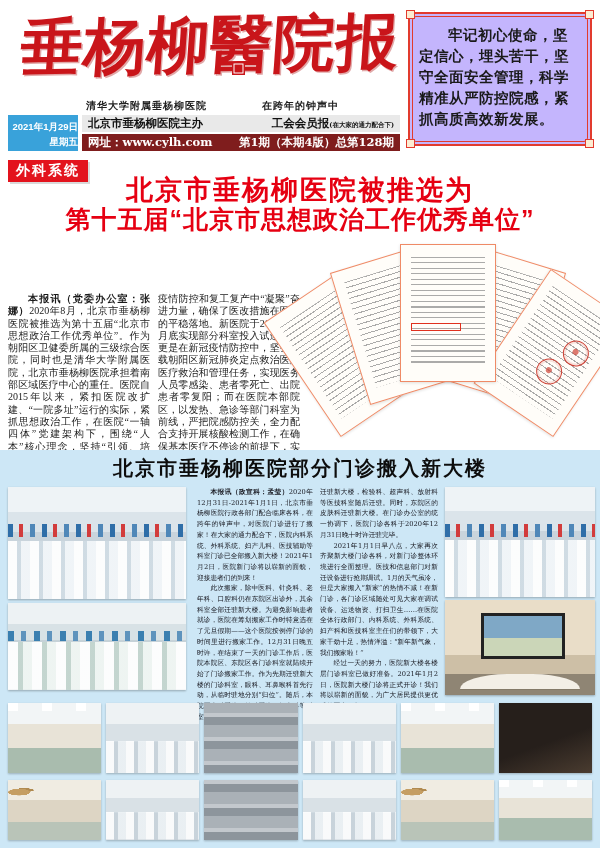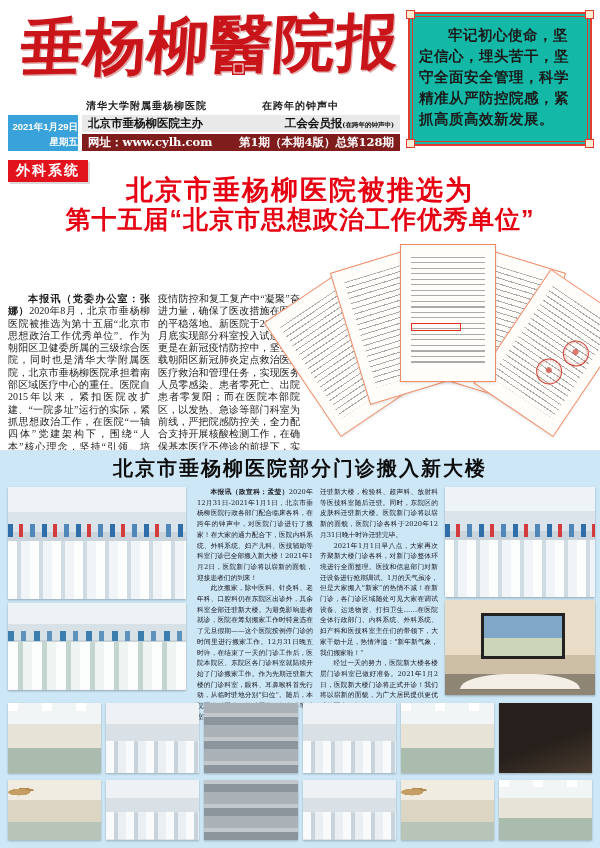--- a/index.html
+++ b/index.html
@@ -19,21 +19,21 @@
 
   .date-box{left:8px;top:115px;width:70px;height:36px;background:#39a2da;color:#fff;
     text-align:right;font-weight:bold;font-size:9.5px;line-height:15px;padding-top:4px;box-sizing:border-box;}
   .bar{left:82px;width:318px;height:17px;display:flex;justify-content:space-between;align-items:center;
     padding:0 6px;box-sizing:border-box;}
   .bar1{top:115px;background:#e9e9e9;color:#111;font-family:"DejaVu Serif",serif;font-weight:bold;font-size:11.5px;}
   .bar1 .union-note{font-size:6.5px;font-weight:bold;letter-spacing:0;}
   .bar2{top:134px;background:#7f1d1d;color:#fff;font-weight:bold;font-size:11.5px;font-family:"DejaVu Serif",serif;}
 
   
-  .quote-box{right:8px;top:12px;width:184px;height:134px;background:#14b8a6;
+  .quote-box{right:8px;top:12px;width:184px;height:134px;background:#c4b5fd;
     border:2px solid #e23b2e;border-radius:7px;box-sizing:border-box;padding:11px 9px 0 9px;}
   .quote-box::before{content:"";position:absolute;inset:2px;border:1px solid #e23b2e;border-radius:4px;pointer-events:none;}
   .quote-box .qtext{font-weight:bold;font-size:14.5px;line-height:21px;color:#1a1a1a;
     text-indent:2em;font-family:"Liberation Sans",sans-serif;letter-spacing:.5px;}
   .qb-c{position:absolute;width:7px;height:7px;border:1.5px solid #e23b2e;background:#fcecd2;}
   .qb-tl{left:-4px;top:-4px;} .qb-tr{right:-4px;top:-4px;} .qb-bl{left:-4px;bottom:-4px;} .qb-br{right:-4px;bottom:-4px;}
 
   
   .tag{left:8px;top:160px;background:#e3131d;color:#fff;font-weight:bold;font-size:14px;
     padding:2px 8px;letter-spacing:2px;box-shadow:2px 2px 0 rgba(0,0,0,.15);}
@@ -139,21 +139,21 @@
 <div class="abs affil affil-r">在跨年的钟声中</div>
 
 <div class="abs date-box">
   <div>2021年1月29日</div>
   <div>星期五</div>
 </div>
 
 <div class="abs bar bar1">
   <span>北京市垂杨柳医院主办</span>
   <span>
-    <span>工会会员报</span><span class="union-note">(在跨年的钟声中)</span>
+    <span>工会会员报</span><span class="union-note">(在大家的通力配合下)</span>
   </span>
 </div>
 <div class="abs bar bar2">
   <span>网址：www.cylh.com</span>
   <span>第1期（本期4版）总第128期</span>
 </div>
 
 <div class="abs tag">外科系统</div>
 <div class="abs h1l1">北京市垂杨柳医院被推选为</div>
 <div class="abs h1l2">第十五届“北京市思想政治工作优秀单位”</div>
@@ -195,21 +195,21 @@
   <div class="photo ph-lobby pR2">
     <div class="screen"></div>
     <div class="desk"></div>
   </div>
 
   <div class="a2col a2c1">
     <p><b>本报讯（政宣科：孟莹）</b><span>2020年12月31日-2021年1月1日，北京市垂杨柳医院行政各部门配合临床各科，在跨年的钟声中，对医院门诊进行了搬家！在大家的通力配合下，医院内科系统、外科系统、妇产儿科、医技辅助等科室门诊已全部搬入新大楼！2021年1月2日，医院新门诊将以崭新的面貌，迎接患者们的到来！</span></p>
     <p>此次搬家，除中医科、针灸科、老年科、口腔科仍在东院区出诊外，其余科室全部迁驻新大楼。为避免影响患者就诊，医院在筹划搬家工作时特意选在了元旦假期——这个医院按例停门诊的时间里进行搬家工作。12月31日晚五时许，在结束了一天的门诊工作后，医院本院区、东院区各门诊科室就陆续开始了门诊搬家工作。作为先期迁驻新大楼的门诊科室，眼科、耳鼻喉科首先行动，从临时驻地分别“归位”。随后，本院区内科系统、外科系统、妇产科等科室门诊按照预定方案有序</p>
   </div>
   <div class="a2col a2c2">
-    <p class="cont">迁驻新大楼，检验科、超声科、放射科等医技科室随后迁驻。同时，东院区的皮肤科迁驻新大楼。医院新门诊将以崭新的面貌，医院门诊各科于2020年12月31日晚十时许迁驻完毕。</p>
+    <p class="cont">迁驻新大楼，检验科、超声科、放射科等医技科室随后迁驻。同时，东院区的皮肤科迁驻新大楼。在门诊办公室的统一协调下，医院门诊各科于2020年12月31日晚十时许迁驻完毕。</p>
     <p>2021年1月1日早八点，大家再次齐聚新大楼门诊各科，对新门诊整体环境进行全面整理。医技和信息部门对新迁设备进行抢期调试。1月的天气虽冷，但是大家搬入“新家”的热情不减！在新门诊，各门诊区域随处可见大家在调试设备、运送物资、打扫卫生……在医院全体行政部门、内科系统、外科系统、妇产科和医技科室主任们的带领下，大家干劲十足，热情洋溢：“新年新气象，我们搬家啦！”</p>
     <p>经过一天的努力，医院新大楼各楼层门诊科室已做好准备。2021年1月2日，医院新大楼门诊将正式开诊！我们将以崭新的面貌，为广大居民提供更优质的医疗服务。</p>
   </div>
 
   <div class="brow brow1">
     <div class="photo ph-corridor"></div>
     <div class="photo ph-ward"></div>
     <div class="photo ph-shelves"></div>
     <div class="photo ph-ward"></div>
     <div class="photo ph-corridor"></div>

